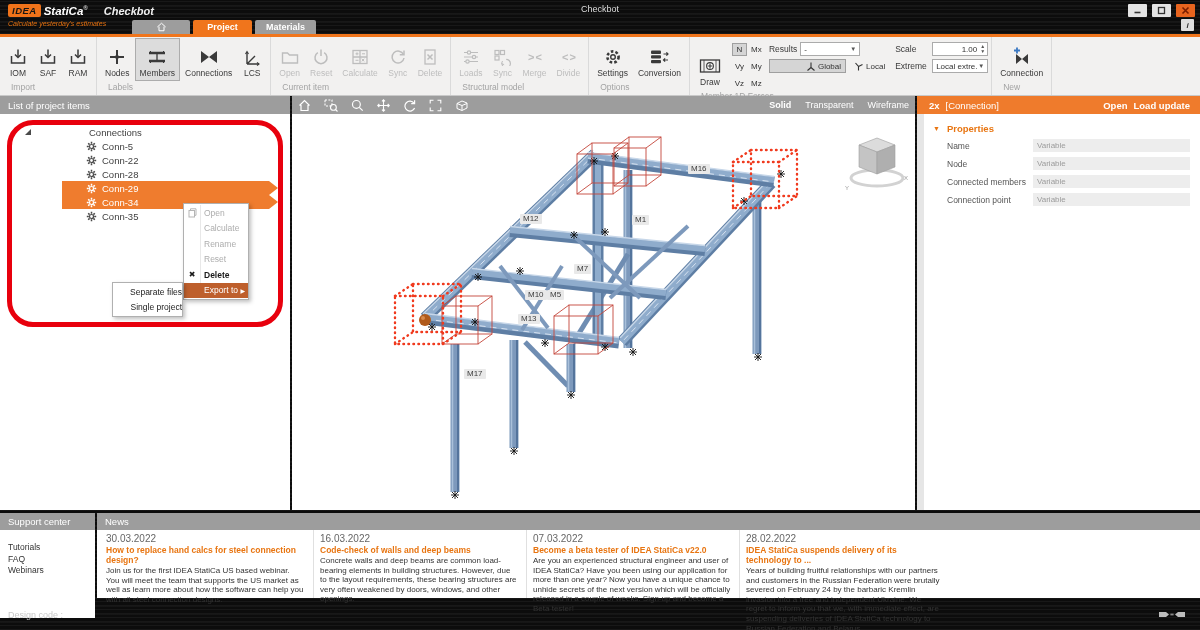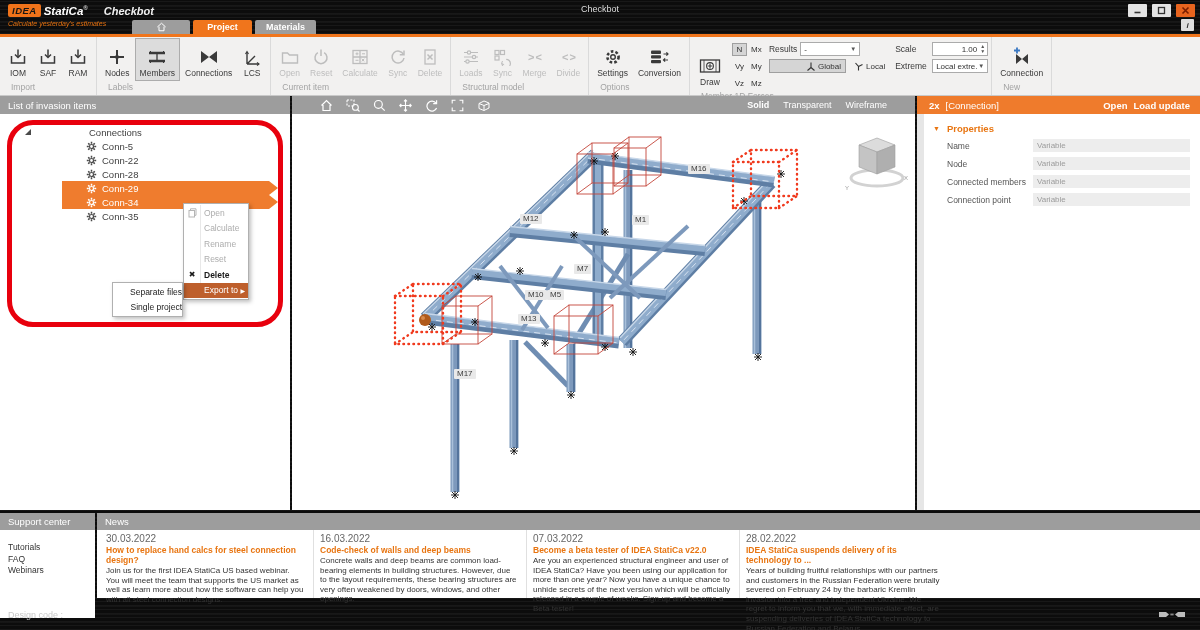--- a/index.html
+++ b/index.html
@@ -76,21 +76,21 @@
   .cmenu-item { height:15.5px; display:flex; align-items:center; font-size:8.5px; color:#ADADAD; position:relative; }
   .cmenu-gutter { width:17px; display:flex; align-items:center; justify-content:center; align-self:stretch; border-right:1px solid #E8E8E8; flex:none; }
   .cmenu-item .mi-label { padding-left:3px; }
   .cmenu-item.enabled { color:#1A1A1A; font-weight:bold; }
   .cmenu-item.hilite { background:#BE5F2C; color:#fff; font-weight:normal; }
   .cmenu-item .subarr { margin-left:auto; padding-right:3px; font-size:6px; }
   .smenu { left:112px; top:168px; width:71px; background:#fff; border:1px solid #B0B0B0; box-shadow:2px 2px 4px rgba(0,0,0,.25); z-index:55; padding:2px 0; }
   .smenu-item { height:14.5px; display:flex; align-items:center; justify-content:flex-end; padding-right:0; font-size:8.5px; color:#222; }
 
   
-  .vp-toolbar { left:292px; top:96px; width:623px; height:18px; background:#9D9D9D; display:flex; align-items:center; padding:0 28px; gap:13px; }
+  .vp-toolbar { left:292px; top:96px; width:623px; height:18px; background:#9D9D9D; display:flex; align-items:center; padding:0 6px; gap:13px; }
   .vp-toolbar svg { display:block; }
   .vp-modes { margin-left:auto; display:flex; gap:14px; font-size:9px; color:#fff; }
   .vp-canvas { left:292px; top:114px; width:623px; height:396px; background:#fff; }
   .mlabel { position:absolute; background:#E9E9E9; color:#3C3C3C; font-size:8px; padding:0px 3px; line-height:10px; border-radius:1px; }
 
   
   .rp-head { left:917px; top:96px; width:283px; height:18px; background:#EF7B2C; color:#fff; display:flex; align-items:center; font-size:9.5px; padding:0 10px 0 12px; gap:6px; }
   .rp-head .sp { flex:1; }
   .rp-head b { font-weight:bold; }
   .rp-body { left:917px; top:114px; width:283px; height:396px; background:#fff; }
@@ -428,21 +428,21 @@
               <path d="M7 8l6 5-6 5zM19 8l-6 5 6 5z" fill="currentColor"></path>
               <path d="M8 1.5v6M5 4.5h6" stroke="#3A78C2" stroke-width="1.8" fill="none"></path>
             </svg>
           <span>Connection</span>
         </div>
       </div>
       <div class="rgroup-name">New</div>
     </div>
   </div>
 
-  <div class="abs phead left-head">List of invasion items</div>
+  <div class="abs phead left-head">List of project items</div>
   <div class="abs left-body" style="position:absolute;">
     <div class="tree">
       <div class="troot">
         <span class="expander"></span>
         <span class="troot-label">Connections</span>
       </div>
       <div class="trow">
         <svg width="11" height="11" viewBox="0 0 11 11">
             <g stroke="currentColor" stroke-width="1.5" fill="none">
               <path d="M5.5 .8v2M5.5 8.2v2M.8 5.5h2M8.2 5.5h2M2.2 2.2l1.4 1.4M8.8 2.2L7.4 3.6M2.2 8.8l1.4-1.4M8.8 8.8L7.4 7.4"></path>
@@ -773,21 +773,21 @@
       </g>
     </svg>
     
     <span class="mlabel" style="left:396px;top:50px;">M16</span>
     <span class="mlabel" style="left:228px;top:100px;">M12</span>
     <span class="mlabel" style="left:340px;top:101px;">M1</span>
     <span class="mlabel" style="left:282px;top:150px;">M7</span>
     <span class="mlabel" style="left:233px;top:176px;">M10</span>
     <span class="mlabel" style="left:255px;top:176px;">M5</span>
     <span class="mlabel" style="left:226px;top:200px;">M13</span>
-    <span class="mlabel" style="left:162px;top:255px;">M17</span>
+    <span class="mlabel" style="left:172px;top:255px;">M17</span>
   </div>
 
   <div class="abs rp-head">
     <b>2x</b>
     <span>[Connection]</span>
     <span class="sp"></span>
     <b>Open</b>
     <b>Load update</b>
   </div>
   <div class="abs rp-body">

